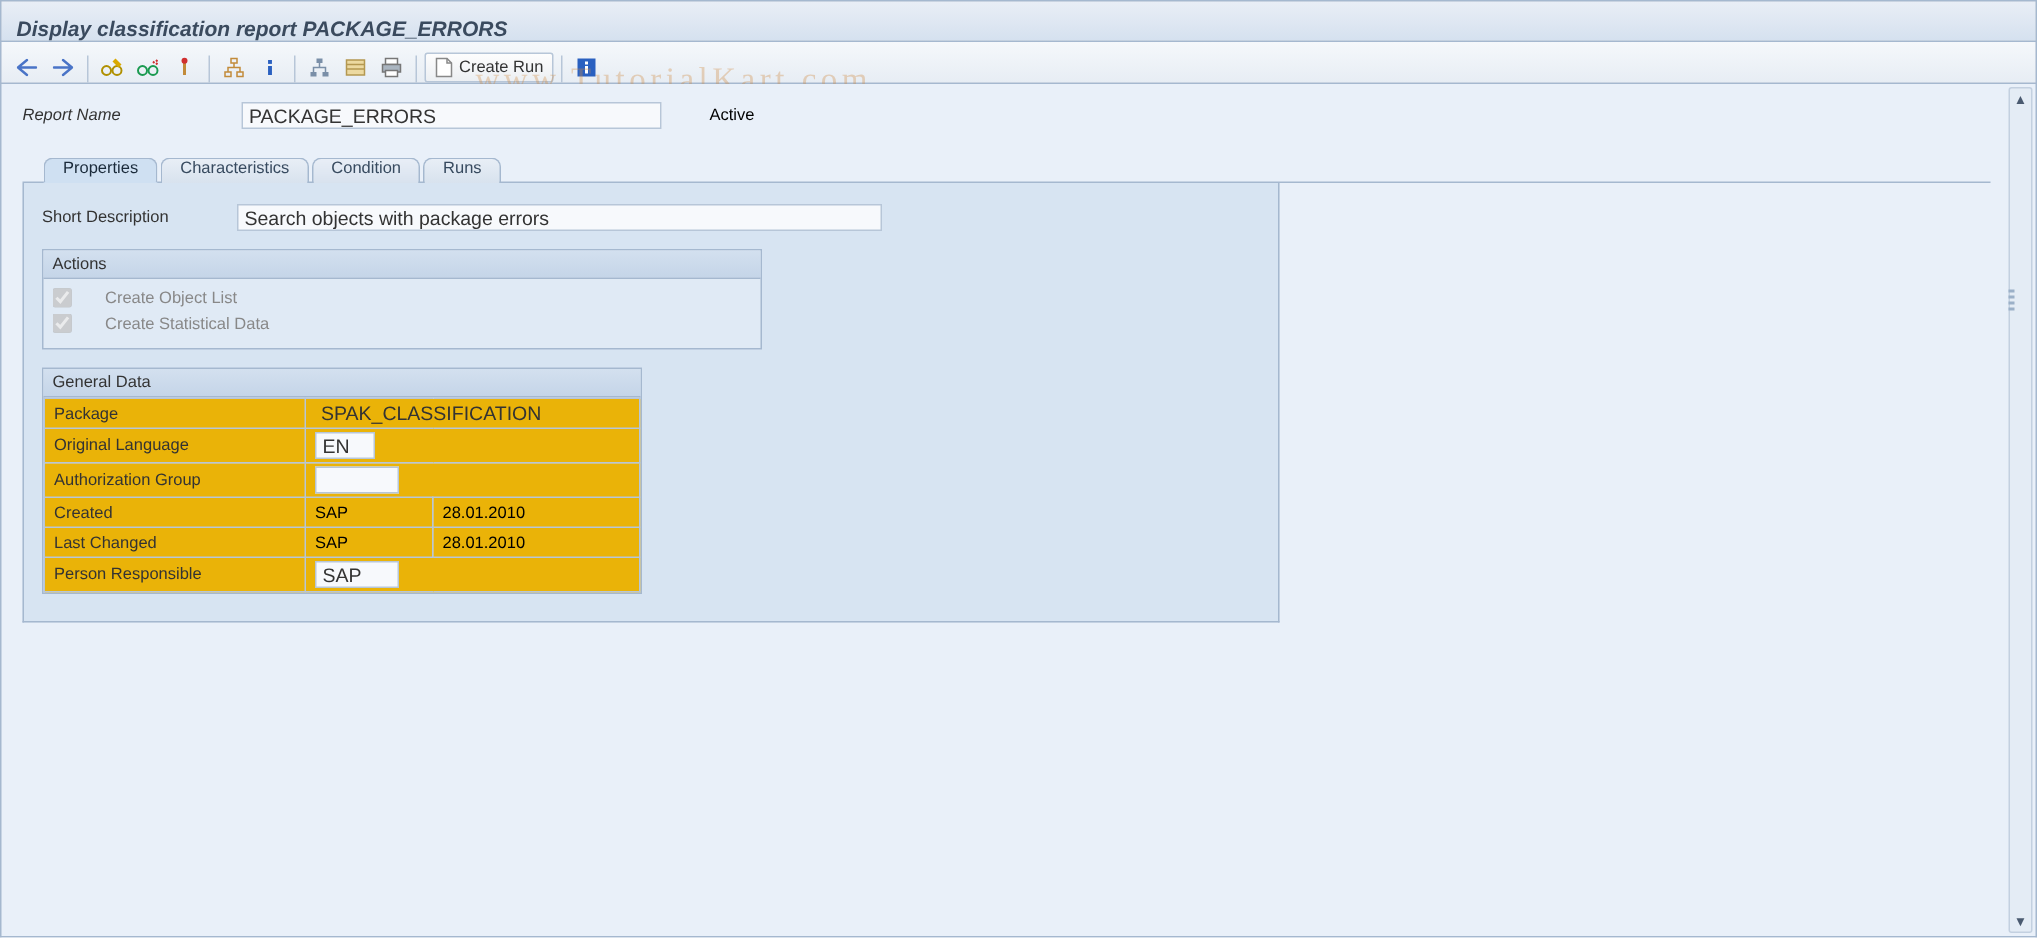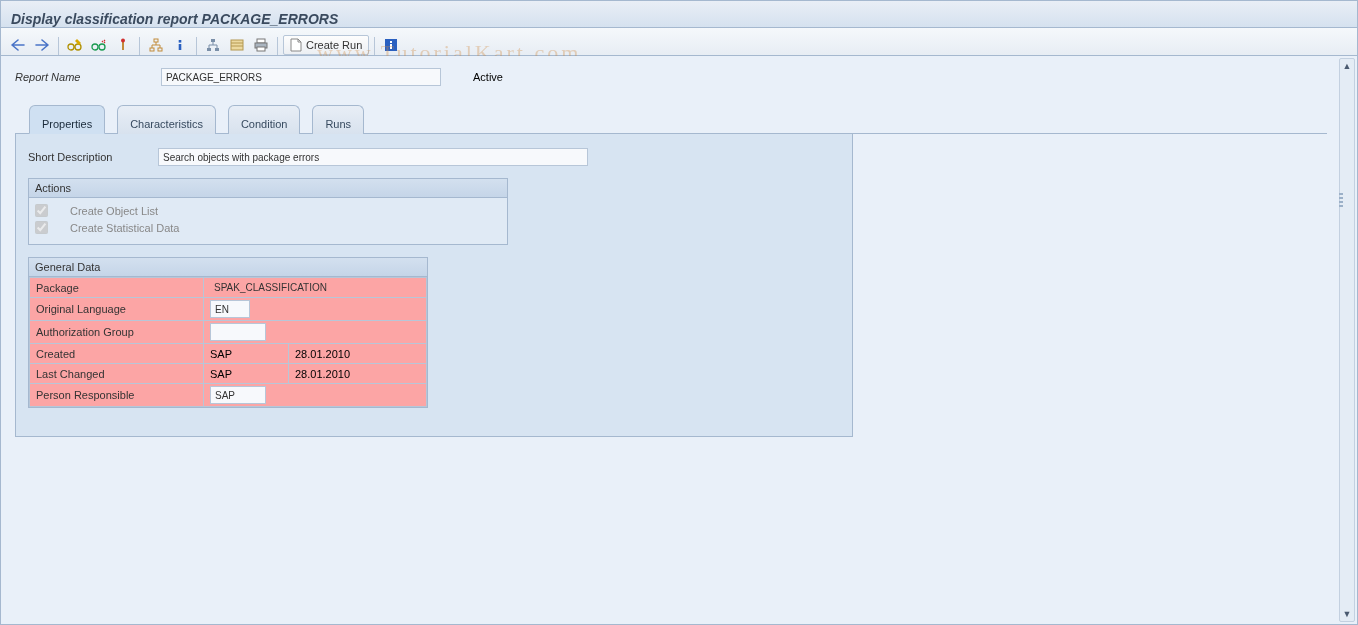--- a/index.html
+++ b/index.html
@@ -108,77 +108,77 @@
   align-items: center;
   gap: 6px;
   margin-bottom: 18px;
 }
 .label-cell { width: 140px; color:#333;font-style:italic; }
 .ro-input {
   height: 18px;
   border: 1px solid #b7c6d8;
   background: #f7f9fc;
   padding: 0 4px;
-  font-size: 10px;
+  font-size: 13px;
   color: #333;
   display: flex;
   align-items: center;
 }
 .tabstrip {
   display: flex;
   gap: 0;
   border-bottom: 1px solid #a5b8cf;
   padding-left: 14px;
 }
 .tab {
-  padding: 12px 12px 3px 12px;
+  padding: 0 12px 3px 12px;
   background: linear-gradient(to bottom,#e8eef6,#d8e2ee);
   border: 1px solid #a5b8cf;
   border-bottom: none;
   border-top-left-radius: 6px;
   border-top-right-radius: 6px;
-  margin-right: 12px;
+  margin-right: 2px;
   cursor: pointer;
   font-size: 11px;
   color: #374a5f;
   position: relative;
   top: 1px;
 }
 .tab.active {
   background: #cfe0f2;
   border-bottom: 1px solid #cfe0f2;
   font-weight: normal;
   color: #1a2a3a;
 }
 .tab-panel {
   border: 1px solid #a5b8cf;
   border-top: none;
   background: #d7e4f2;
-  padding: 14px 12px 28px 12px;
+  padding: 14px 12px 18px 12px;
   width: 838px;
 }
 .field-row { display:flex; align-items:center; margin-bottom:4px; }
 .field-label { width: 130px; color:#333; }
 .groupbox {
   border: 1px solid #a5b8cf;
   margin-top: 12px;
   background: #e0eaf5;
 }
 .groupbox-title {
   background: linear-gradient(to bottom,#d3e0ef,#c5d5e8);
   border-bottom: 1px solid #a5b8cf;
   padding: 3px 6px;
   font-size: 11px;
   color: #333;
 }
 .groupbox-body { padding: 6px 6px; }
 .chk-row { display:flex; align-items:center; gap:22px; color:#888; margin-bottom:4px; }
 .chk-row input { accent-color:#89a; }
 .gd-table { width:100%; border-collapse:collapse; }
-.gd-table td { border: 1px solid #b7c6d8; padding: 2px 6px; background:#fca5a5; height:20px; }
+.gd-table td { border: 1px solid #b7c6d8; padding: 2px 6px; background:#eab308; height:20px; }
 .gd-table td.lbl { width: 175px; color:#333; }
 .gd-table td.v1 { width: 85px; }
 .watermark {
   position: absolute;
   top: 40px;
   left: 317px;
   font-size: 22px;
   color: rgba(210,140,70,0.35);
   letter-spacing: 3px;
   font-family: Georgia, serif;

